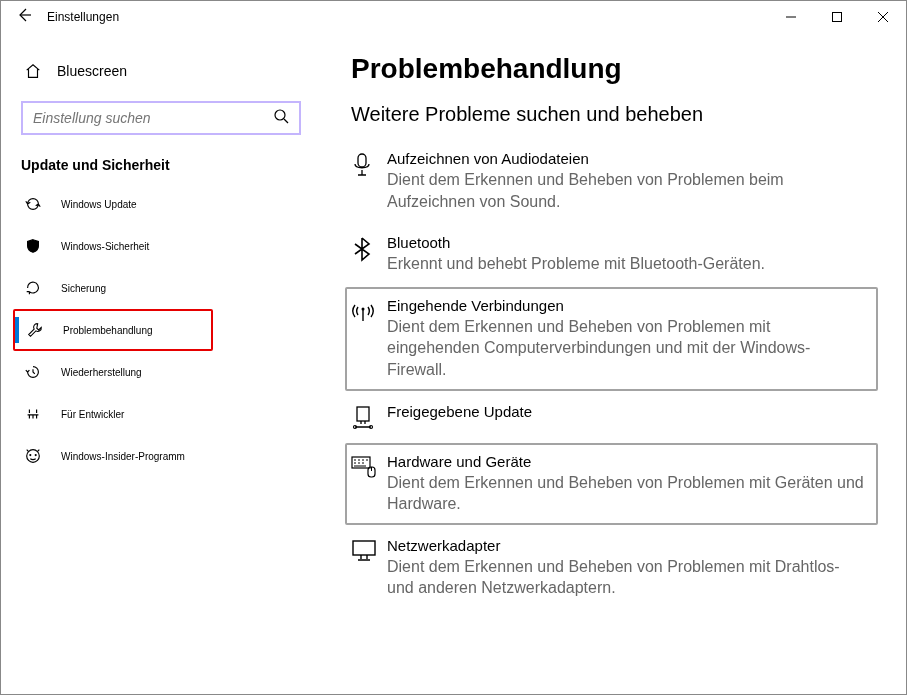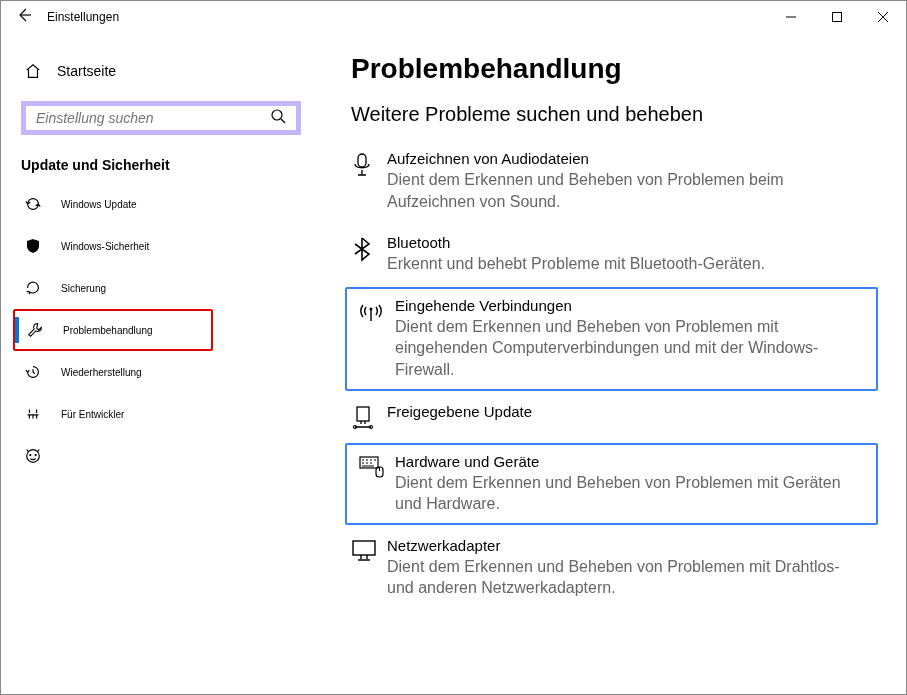--- a/index.html
+++ b/index.html
@@ -8,39 +8,39 @@
   .titlebar .back { width: 46px; text-align: center; font-size: 16px; }
   .titlebar .title { font-size: 12px; }
   .titlebar .spacer { flex: 1; }
   .winbtn { width: 46px; height: 32px; display: flex; align-items: center; justify-content: center; }
   .winbtn svg { width: 10px; height: 10px; }
   .content { display: flex; height: calc(695px - 32px); }
   .sidebar { width: 320px; padding: 18px 0 0 0; }
   .home { display: flex; align-items: center; height: 40px; padding: 0 20px; }
   .home .icon { width: 24px; display: flex; justify-content: center; }
   .home span.label { margin-left: 12px; font-size: 14px; }
-  .searchwrap { margin: 10px 20px 16px 20px; border: 5px solid #c4b5fd; height: 34px; display: flex; align-items: center; padding: 0 10px; }
+  .searchwrap { margin: 10px 20px 16px 20px; border: 2px solid #c4b5fd; height: 34px; display: flex; align-items: center; padding: 0 10px; }
   .searchwrap input { border: none; outline: none; flex: 1; font-size: 14px; background: transparent; font-style: italic; color: #666; }
   .searchwrap .sicon { color: #555; }
   .groupheader { font-size: 14px; font-weight: 600; padding: 6px 20px 10px 20px; }
   .navitem { display: flex; align-items: center; height: 42px; padding: 0 20px; position: relative; }
   .navitem .icon { width: 24px; display: flex; justify-content: center; }
   .navitem .label { margin-left: 16px; font-size: 10px; }
   .navitem.selected::before { content: ""; position: absolute; left: 0; top: 6px; bottom: 6px; width: 4px; background: #0078d7; }
   .navitem.selected { background: transparent; }
   .redbox-nav { border: 2px solid #e60000; border-radius: 2px; margin: 0 108px 0 12px; padding: 0 8px 0 8px; height: 42px; }
   .main { flex: 1; padding: 20px 40px 0 30px; overflow: hidden; }
   .main h1 { font-size: 28px; font-weight: 600; margin-bottom: 18px; }
   .main h2 { font-size: 20px; font-weight: 400; margin-bottom: 24px; }
   .troubitem { display: flex; margin-bottom: 22px; }
   .troubitem .ticon { width: 36px; display: flex; justify-content: flex-start; padding-top: 2px; }
   .troubitem .tbody { flex: 1; }
   .troubitem .tlabel { font-size: 15px; }
   .troubitem .tdesc { font-size: 16px; color: #666; margin-top: 2px; line-height: 1.35; }
-  .redbox-main { border: 2px solid #3b82f6; border-radius: 2px; padding: 8px 10px 8px 12px; margin: -10px -12px 12px -6px; }
+  .redbox-main { border: 2px solid #a3a3a3; border-radius: 2px; padding: 8px 10px 8px 4px; margin: -10px -12px 12px -6px; }
   .troubitem.inbox { margin-bottom: 0; }
   svg { stroke: #000; fill: none; }
 </style>
 </head>
 <body>
 
 <div class="titlebar">
   <div class="back">
     <svg width="16" height="16" viewBox="0 0 16 16">
         <path d="M10 2 L4 8 L10 14" stroke-width="1.2"></path>
@@ -67,21 +67,21 @@
 </div>
 
 <div class="content">
   <div class="sidebar">
     <div class="home">
       <span class="icon">
         <svg width="18" height="18" viewBox="0 0 20 20">
             <path d="M3 9 L10 3 L17 9 M5 8 V17 H15 V8" stroke-width="1.3"></path>
           </svg>
       </span>
-      <span class="label">Startseite</span>
+      <span class="label">Bluescreen</span>
     </div>
     <div class="searchwrap">
       <input placeholder="Einstellung suchen" style="">
       <span class="sicon">
         <svg width="16" height="16" viewBox="0 0 16 16">
             <circle cx="7" cy="7" r="5" stroke-width="1.2"></circle>
             <path d="M11 11 L15 15" stroke-width="1.2"></path>
           </svg>
       </span>
     </div>
@@ -138,20 +138,21 @@
     <div class="navitem">
       <span class="icon">
           <svg width="18" height="18" viewBox="0 0 20 20">
             <circle cx="10" cy="10" r="7" stroke-width="1.3"></circle>
             <circle cx="7" cy="9" r="1.2" fill="#000" stroke="none"></circle>
             <circle cx="13" cy="9" r="1.2" fill="#000" stroke="none"></circle>
             <path d="M7 13 Q10 15 13 13" stroke-width="1.2"></path>
             <path d="M5 5 L3 3 M15 5 L17 3" stroke-width="1.2"></path>
           </svg>
         </span>
+      <span class="label">Windows-Insider-Programm</span>
     </div>
   </div>
 
   <div class="main">
     <h1>Problembehandlung</h1>
     <h2>Weitere Probleme suchen und beheben</h2>
 
     <div class="troubitem">
       <div class="ticon">
           <svg width="22" height="26" viewBox="0 0 22 26">

